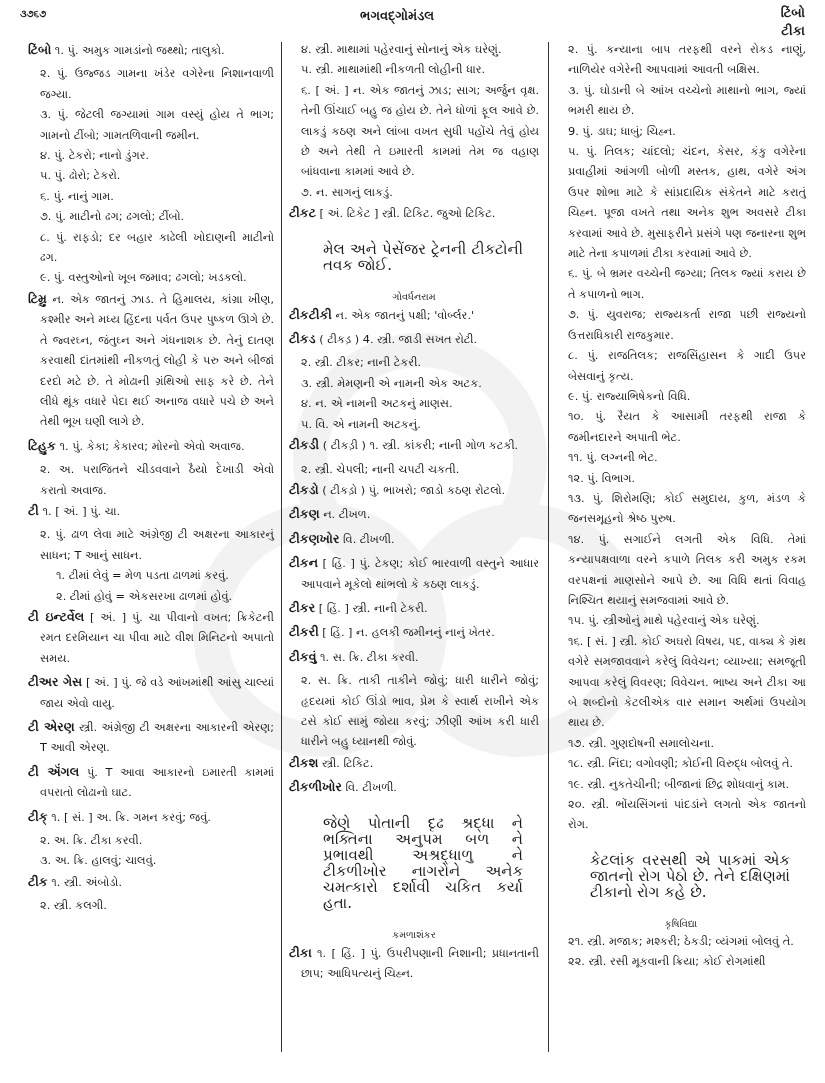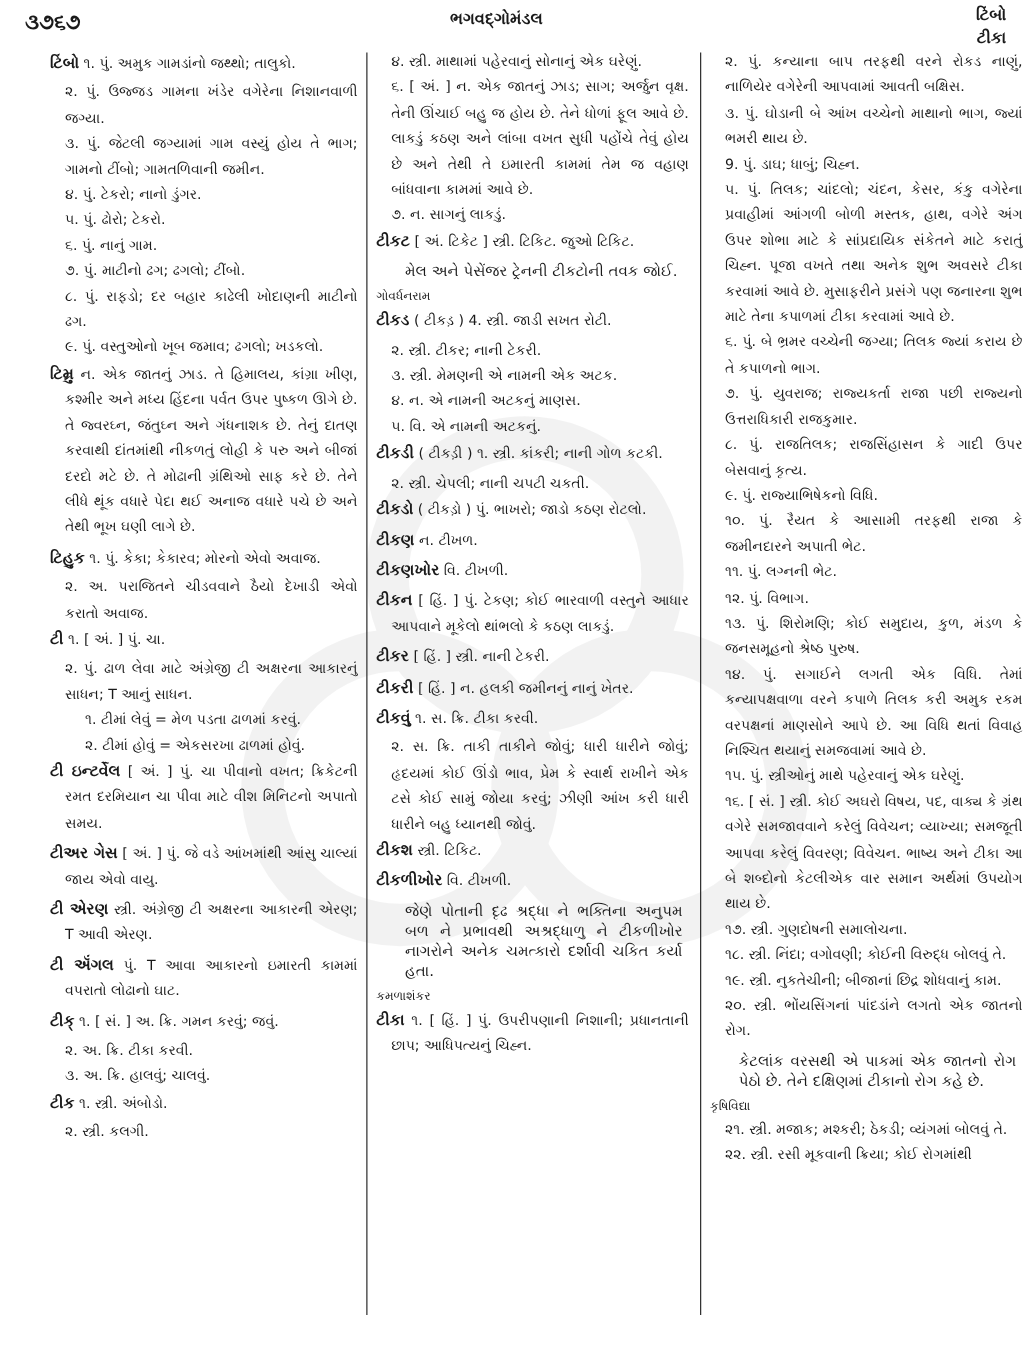--- a/index.html
+++ b/index.html
@@ -9,42 +9,42 @@
     font-family: "DejaVu Sans", sans-serif;
     position: relative;
   }
   .watermark {
     position: absolute; left: 190px; top: 330px; width: 460px; height: 460px;
     pointer-events: none; opacity: 0.07;
   }
   .header {
     position: absolute; top: 0; left: 0; width: 825px; height: 48px;
   }
-  .page-num { position: absolute; left: 20px; top: 8px; font-size: 17px; font-weight: bold; }
+  .page-num { position: absolute; left: 20px; top: 8px; font-size: 10px; font-weight: bold; }
   .book-title { position: absolute; left: 360px; top: 8px; font-size: 13px; font-weight: bold; }
   .guide { position: absolute; right: 20px; top: 4px; font-size: 13px; font-weight: bold; text-align: right; line-height: 18px; }
   .columns {
-    position: absolute; top: 40px; left: 12px; width: 763px; height: 1020px;
+    position: absolute; top: 40px; left: 0; width: 763px; height: 1020px;
   }
   .col {
     position: absolute; top: 0; height: 1010px;
     font-size: 11.3px; line-height: 20.4px;
   }
   .col.c1 { left: 28px; width: 246px; }
   .col.c2 { left: 289px; width: 250px; }
   .col.c3 { left: 556px; width: 250px; }
   .divider { position: absolute; top: 2px; width: 1px; height: 1010px; background: #333; }
   .divider.d1 { left: 281px; }
   .divider.d2 { left: 548px; }
   .entry { margin: 0 0 3px 0; text-align: justify; padding-left: 12px; text-indent: -12px; }
   .sense { margin: 0; text-align: justify; padding-left: 12px; text-indent: 0; }
   .sub { margin: 0; padding-left: 28px; }
   .hw { font-weight: bold; font-size: 12.5px; }
-  .quote { font-size: 12px; line-height: 16px; padding-left: 18px; margin: 5px; text-align: justify; }
-  .attrib { text-align: left; font-size: 9.8px; line-height: 16px; margin: 0; }
+  .quote { font-size: 15px; line-height: 16px; padding-left: 18px; margin: 16px; text-align: justify; }
+  .attrib { text-align: center; font-size: 9.8px; line-height: 16px; margin: 0; }
 </style>
 </head>
 <body>
 
 <svg class="watermark" viewBox="0 0 460 460">
   <circle cx="230" cy="130" r="110" fill="none" stroke="#555" stroke-width="34"></circle>
   <circle cx="130" cy="300" r="110" fill="none" stroke="#555" stroke-width="34"></circle>
   <circle cx="330" cy="300" r="110" fill="none" stroke="#555" stroke-width="34"></circle>
 </svg>
 
@@ -81,25 +81,27 @@
       <p class="entry"><span class="hw">ટી ઍંગલ</span><span> પું. T આવા આકારનો ઇમારતી કામમાં વપરાતો લોઢાનો ઘાટ.</span></p>
       <p class="entry"><span class="hw">ટીક્</span><span> ૧. [ સં. ] અ. ક્રિ. ગમન કરવું; જવું.</span></p>
       <p class="sense">૨. અ. ક્રિ. ટીકા કરવી.</p>
       <p class="sense">૩. અ. ક્રિ. હાલવું; ચાલવું.</p>
       <p class="entry"><span class="hw">ટીક</span><span> ૧. સ્ત્રી. અંબોડો.</span></p>
       <p class="sense">૨. સ્ત્રી. કલગી.</p>
     </div>
   <div class="divider d1"></div>
   <div class="col c2">
       <p class="sense">૪. સ્ત્રી. માથામાં પહેરવાનું સોનાનું એક ઘરેણું.</p>
+      <p class="sense">૫. સ્ત્રી. માથામાંથી નીકળતી લોહીની ધાર.</p>
       <p class="sense">૬. [ અં. ] ન. એક જાતનું ઝાડ; સાગ; અર્જુન વૃક્ષ. તેની ઊંચાઈ બહુ જ હોય છે. તેને ધોળાં ફૂલ આવે છે. લાકડું કઠણ અને લાંબા વખત સુધી પહોંચે તેવું હોય છે અને તેથી તે ઇમારતી કામમાં તેમ જ વહાણ બાંધવાના કામમાં આવે છે.</p>
       <p class="sense">૭. ન. સાગનું લાકડું.</p>
       <p class="entry"><span class="hw">ટીકટ</span><span> [ અં. ટિકેટ ] સ્ત્રી. ટિકિટ. જુઓ ટિકિટ.</span></p>
       <p class="quote">મેલ અને પેસેંજર ટ્રેનની ટીકટોની તવક જોઈ.</p>
       <p class="attrib">ગોવર્ધનરામ</p>
+      <p class="entry"><span class="hw">ટીકટીકી</span><span> ન. એક જાતનું પક્ષી; 'વોર્બ્લર.'</span></p>
       <p class="entry"><span class="hw">ટીકડ</span><span> ( ટીકડ઼ ) 4. સ્ત્રી. જાડી સખત રોટી.</span></p>
       <p class="sense">૨. સ્ત્રી. ટીકર; નાની ટેકરી.</p>
       <p class="sense">૩. સ્ત્રી. મેમણની એ નામની એક અટક.</p>
       <p class="sense">૪. ન. એ નામની અટકનું માણસ.</p>
       <p class="sense">૫. વિ. એ નામની અટકનું.</p>
       <p class="entry"><span class="hw">ટીકડી</span><span> ( ટીકડ઼ી ) ૧. સ્ત્રી. કાંકરી; નાની ગોળ કટકી.</span></p>
       <p class="sense">૨. સ્ત્રી. ચેપલી; નાની ચપટી ચકતી.</p>
       <p class="entry"><span class="hw">ટીકડો</span><span> ( ટીકડ઼ો ) પું. ભાખરો; જાડો કઠણ રોટલો.</span></p>
       <p class="entry"><span class="hw">ટીકણ</span><span> ન. ટીખળ.</span></p>
       <p class="entry"><span class="hw">ટીકણખોર</span><span> વિ. ટીખળી.</span></p>

